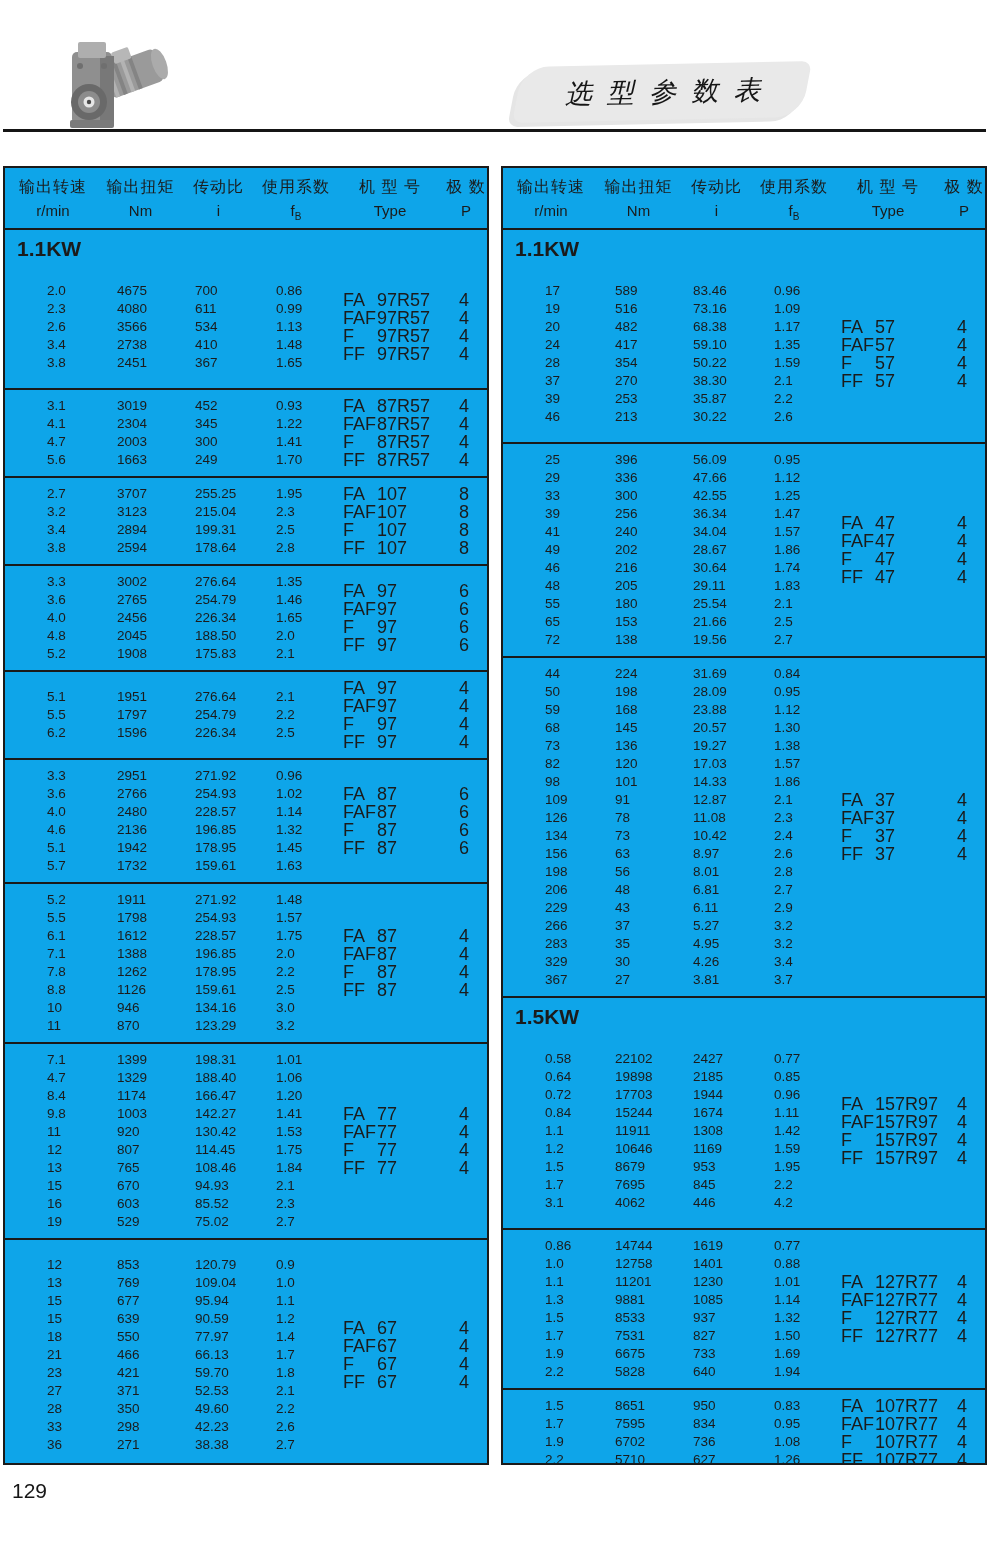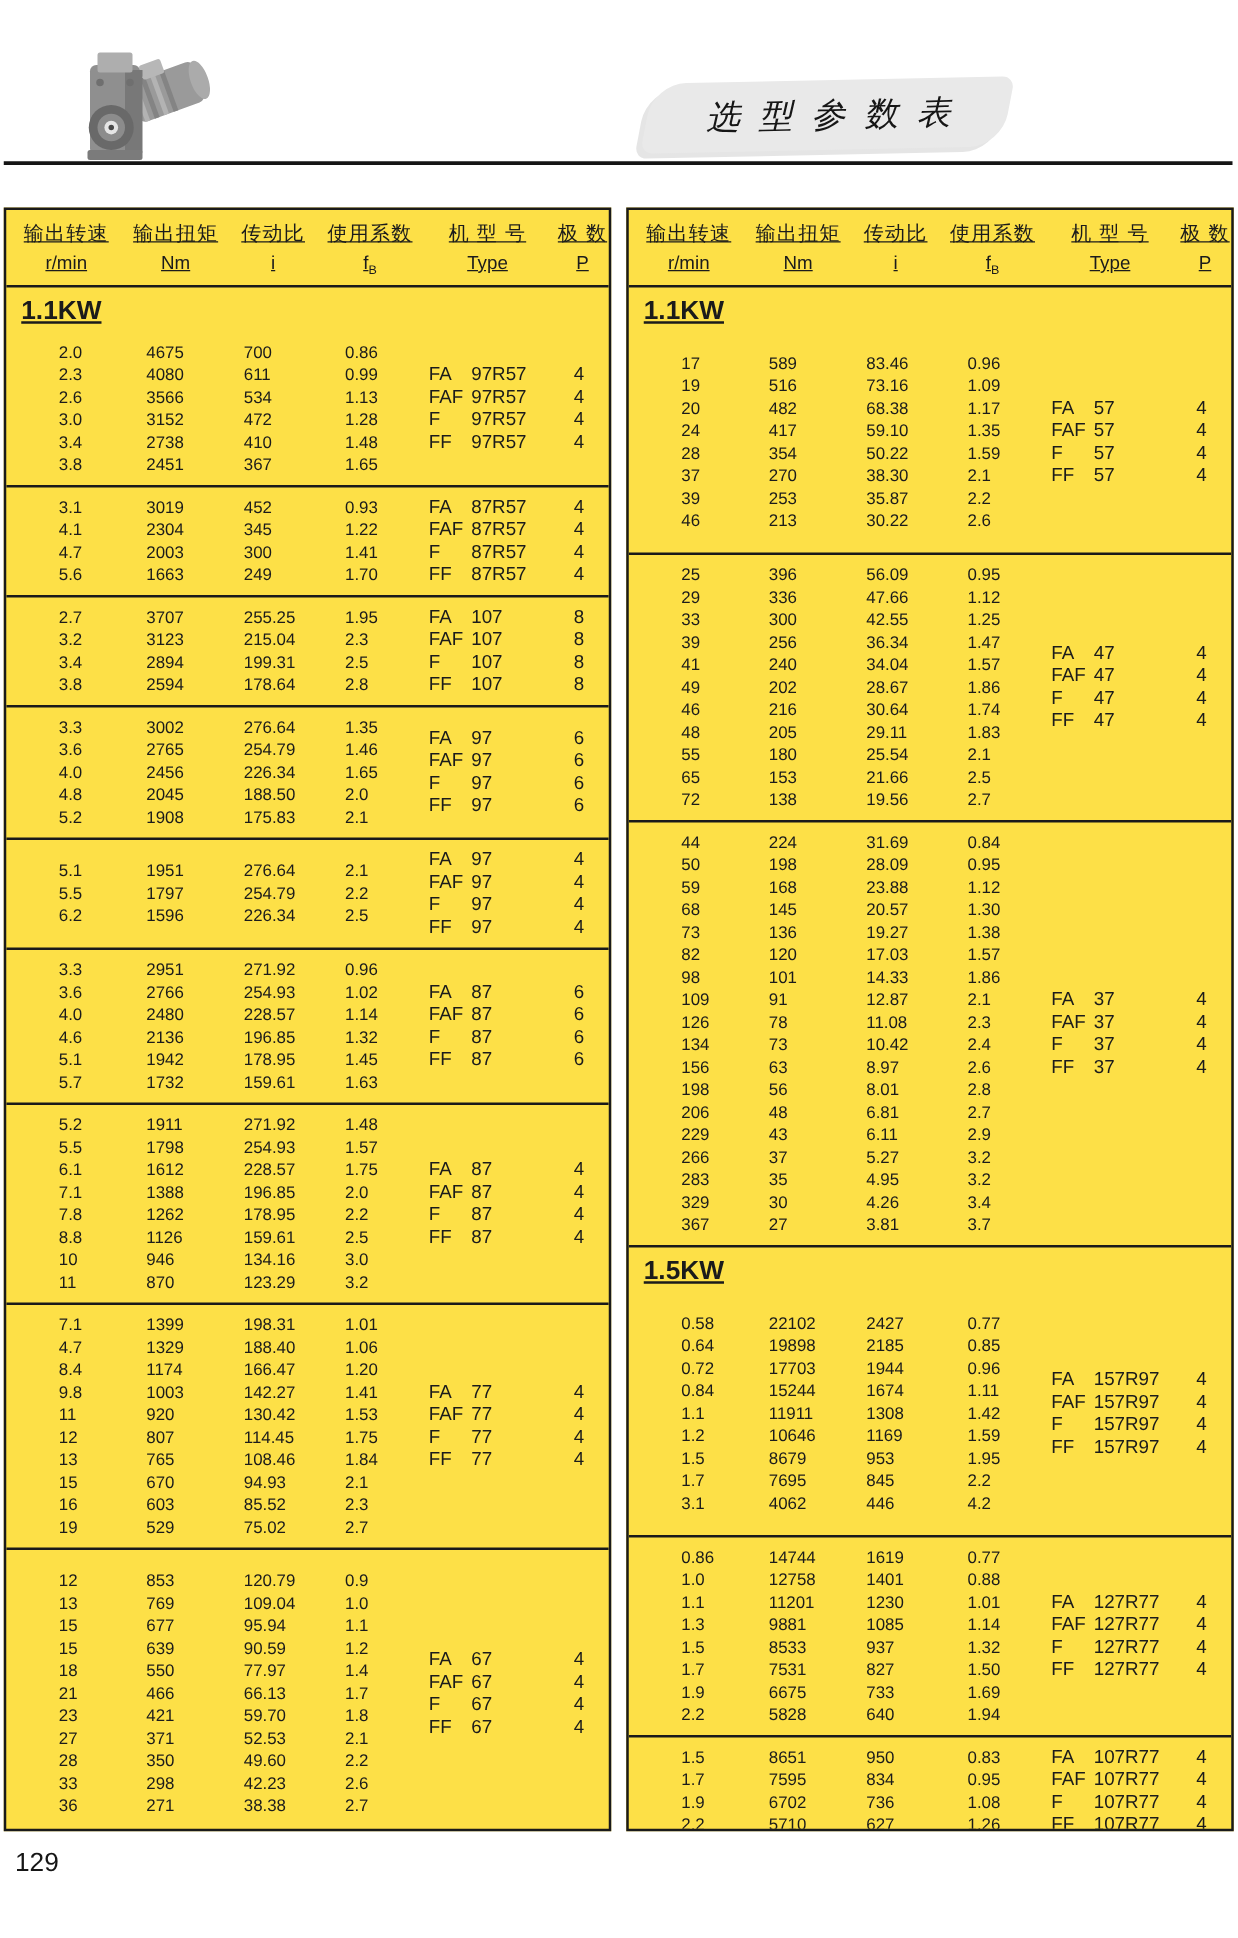--- a/index.html
+++ b/index.html
@@ -10,39 +10,39 @@
   .motor{position:absolute;left:56px;top:22px;}
   .ribbon{position:absolute;left:518px;top:64px;width:288px;height:56px;background:#e9e9e9;
           border-radius:26px 10px 26px 10px;transform:skewX(-12deg) rotate(-1.2deg);
           box-shadow:-4px 4px 0 rgba(0,0,0,0.10);display:flex;align-items:center;justify-content:center;}
   .ribbon span{transform:skewX(12deg);font-style:italic;font-size:27px;font-weight:500;
                letter-spacing:15px;color:#161616;padding-left:15px;white-space:nowrap;}
   .toprule{position:absolute;left:3px;right:4px;top:129px;height:3px;background:#151515;}
   
   .tables{display:flex;gap:12px;margin:0 3px;}
   .ptable{width:487px;height:1299px;border:2px solid #1a1a1a;box-sizing:border-box;
-          overflow:hidden;background:#fde047;text-decoration:underline;}
+          overflow:hidden;background:#0ea5e9;}
   .thead{display:grid;grid-template-columns:96px 79px 77px 78px 110px 1fr;
          padding:9px 0 6px;border-bottom:2px solid #1a1a1a;}
   .hcell{text-align:center;}
   .hcn{font-size:16px;letter-spacing:1px;font-weight:500;}
   .hen{font-size:15px;margin-top:4px;}
   .hen sub{font-size:10px;}
   .slabel{font-weight:bold;font-size:21px;padding:6px 0 2px 12px;height:28px;line-height:26px;}
   .block + .slabel{border-top:2px solid #1a1a1a;}
   .block{position:relative;}
   .block + .block{border-top:2px solid #1a1a1a;}
   .rows{position:absolute;left:0;right:0;top:7px;bottom:7px;display:flex;
         flex-direction:column;justify-content:center;}
   .row{height:18px;line-height:18px;padding-left:42px;white-space:nowrap;font-size:13.5px;}
   .c{display:inline-block;text-align:left;}
   .c0{width:70px}.c1{width:78px}.c2{width:81px}.c3{width:67px}
   .types{position:absolute;left:338px;right:4px;top:7px;bottom:7px;display:flex;
          flex-direction:column;justify-content:center;}
-  .trow{height:18px;line-height:18px;display:flex;align-items:center;font-size:15px;}
+  .trow{height:18px;line-height:18px;display:flex;align-items:center;font-size:18px;}
   .tprefix{display:inline-block;width:34px;}
   .tp{margin-left:auto;width:24px;text-align:left;}
   
   .pageno{margin:14px 0 0 12px;font-size:21px;color:#161616;}
 </style>
 </head>
 <body>
 
 <div class="page">
 
@@ -101,21 +101,20 @@
             <div class="hcn">极  数</div>
             <div class="hen">P</div>
           </div>
         </div>
         <div class="slabel">1.1KW</div>
         <div class="block" style="height: 122px;">
           <div class="rows">
             <div class="row"><span class="c c0">2.0</span><span class="c c1">4675</span><span class="c c2">700</span><span class="c c3">0.86</span></div>
             <div class="row"><span class="c c0">2.3</span><span class="c c1">4080</span><span class="c c2">611</span><span class="c c3">0.99</span></div>
             <div class="row"><span class="c c0">2.6</span><span class="c c1">3566</span><span class="c c2">534</span><span class="c c3">1.13</span></div>
-            <div class="row"><span class="c c0">3.0</span><span class="c c1">3152</span><span class="c c2">472</span><span class="c c3">1.28</span></div>
             <div class="row"><span class="c c0">3.4</span><span class="c c1">2738</span><span class="c c2">410</span><span class="c c3">1.48</span></div>
             <div class="row"><span class="c c0">3.8</span><span class="c c1">2451</span><span class="c c2">367</span><span class="c c3">1.65</span></div>
           </div>
           <div class="types">
             <div class="trow">
               <span class="tprefix">FA</span>
               <span class="tmodel">97R57</span>
               <span class="tp">4</span>
             </div>
             <div class="trow">

